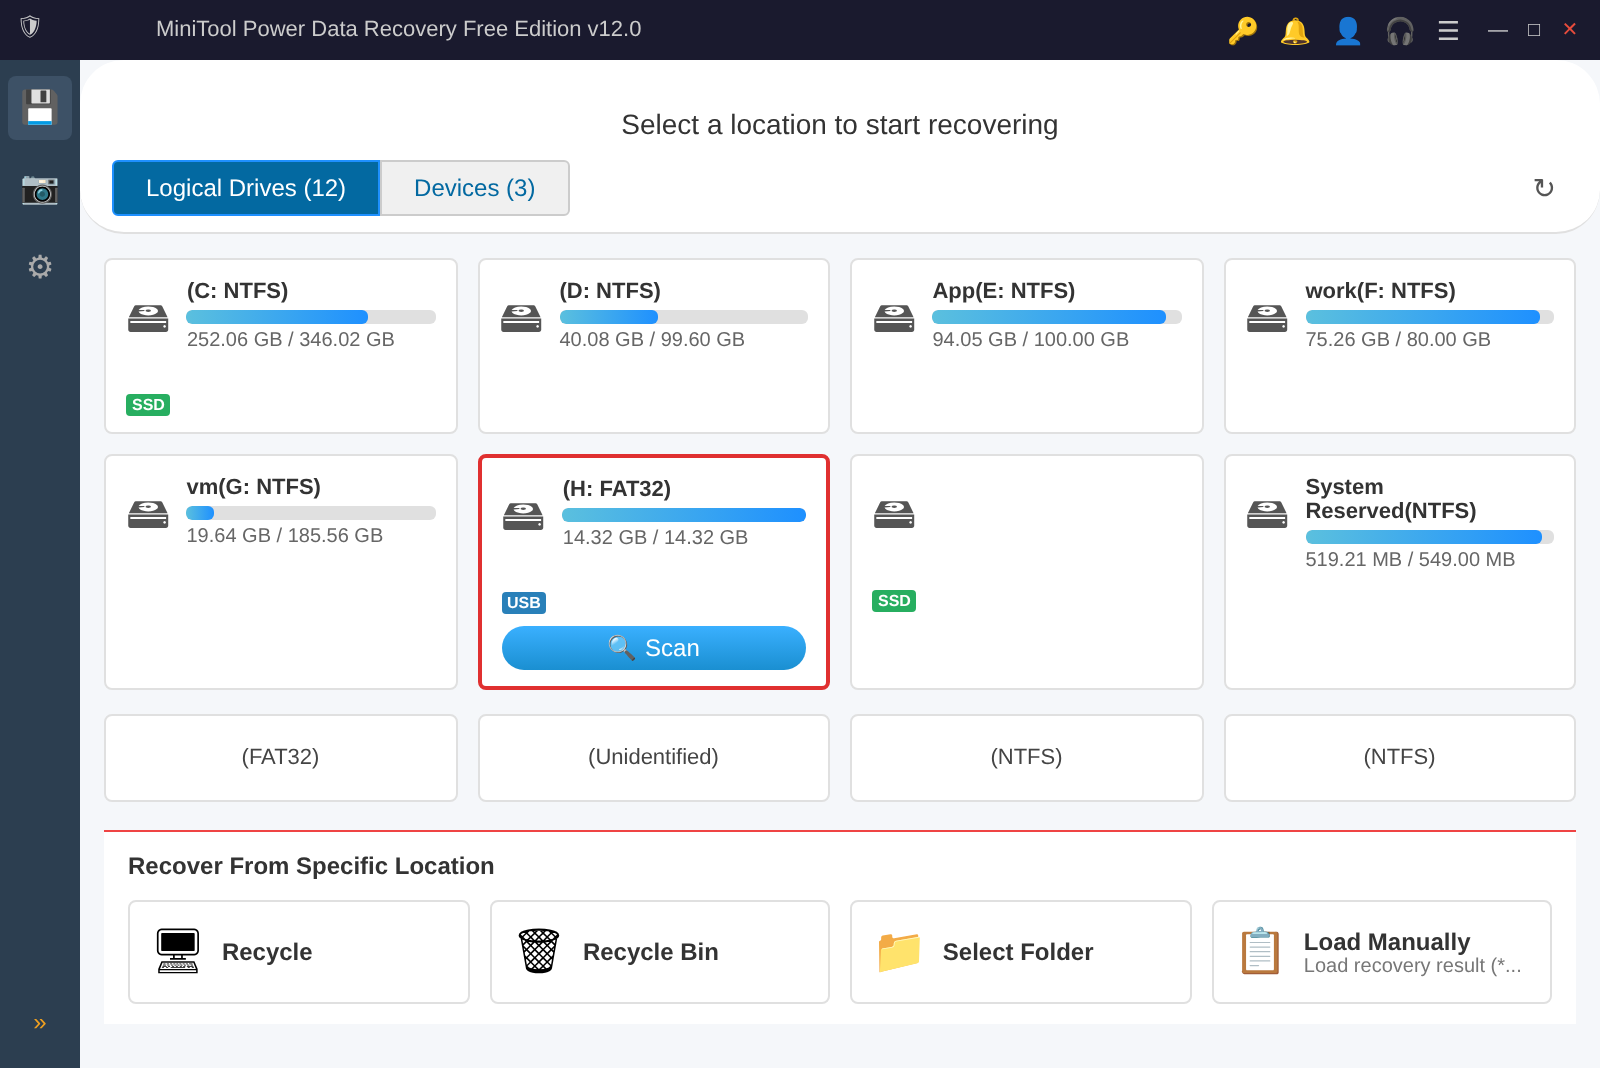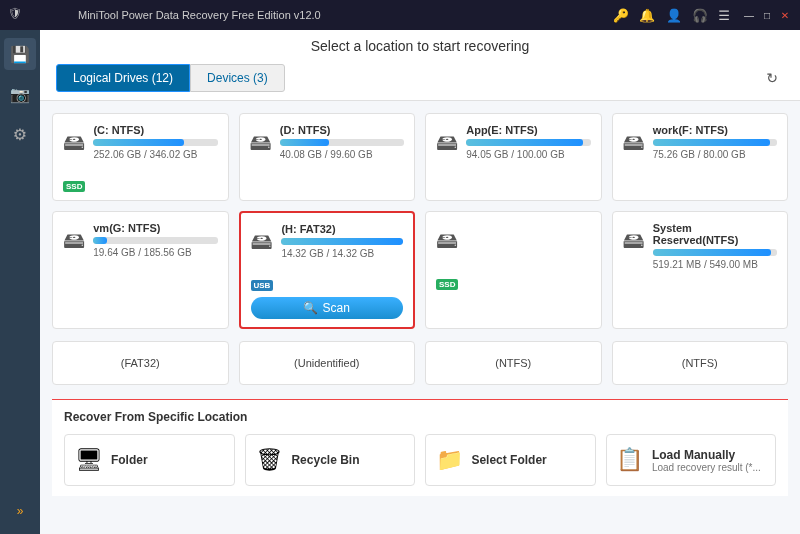--- a/index.html
+++ b/index.html
@@ -61,22 +61,23 @@
     
     .content {
       flex: 1;
       display: flex;
       flex-direction: column;
       background: #f5f7fa;
     }
 
     .content-header {
       background: #fff;
-      padding: 8px 16px 8px;
+      padding: 24px 16px 8px;
       border-bottom: 1px solid #e0e0e0;
+      border-radius: 22px;
     }
     .header-title {
       text-align: center;
       font-size: 14px;
       color: #333;
       margin-bottom: 10px;
       font-weight: normal;
     }
     .tabs-row {
       display: flex;
@@ -451,21 +452,21 @@
             <span class="small-drive-label">(NTFS)</span>
           </div>
         </div>
 
       <div class="recover-section">
         <div class="recover-title">Recover From Specific Location</div>
         <div class="recover-grid" id="recover-grid">
             <div class="recover-card">
     <span class="recover-icon">🖥</span>
     <div>
-      <div class="recover-label">Folder</div>
+      <div class="recover-label">Recycle</div>
 
     </div>
   </div>
             <div class="recover-card">
     <span class="recover-icon">🗑</span>
     <div>
       <div class="recover-label">Recycle Bin</div>
 
     </div>
   </div>

